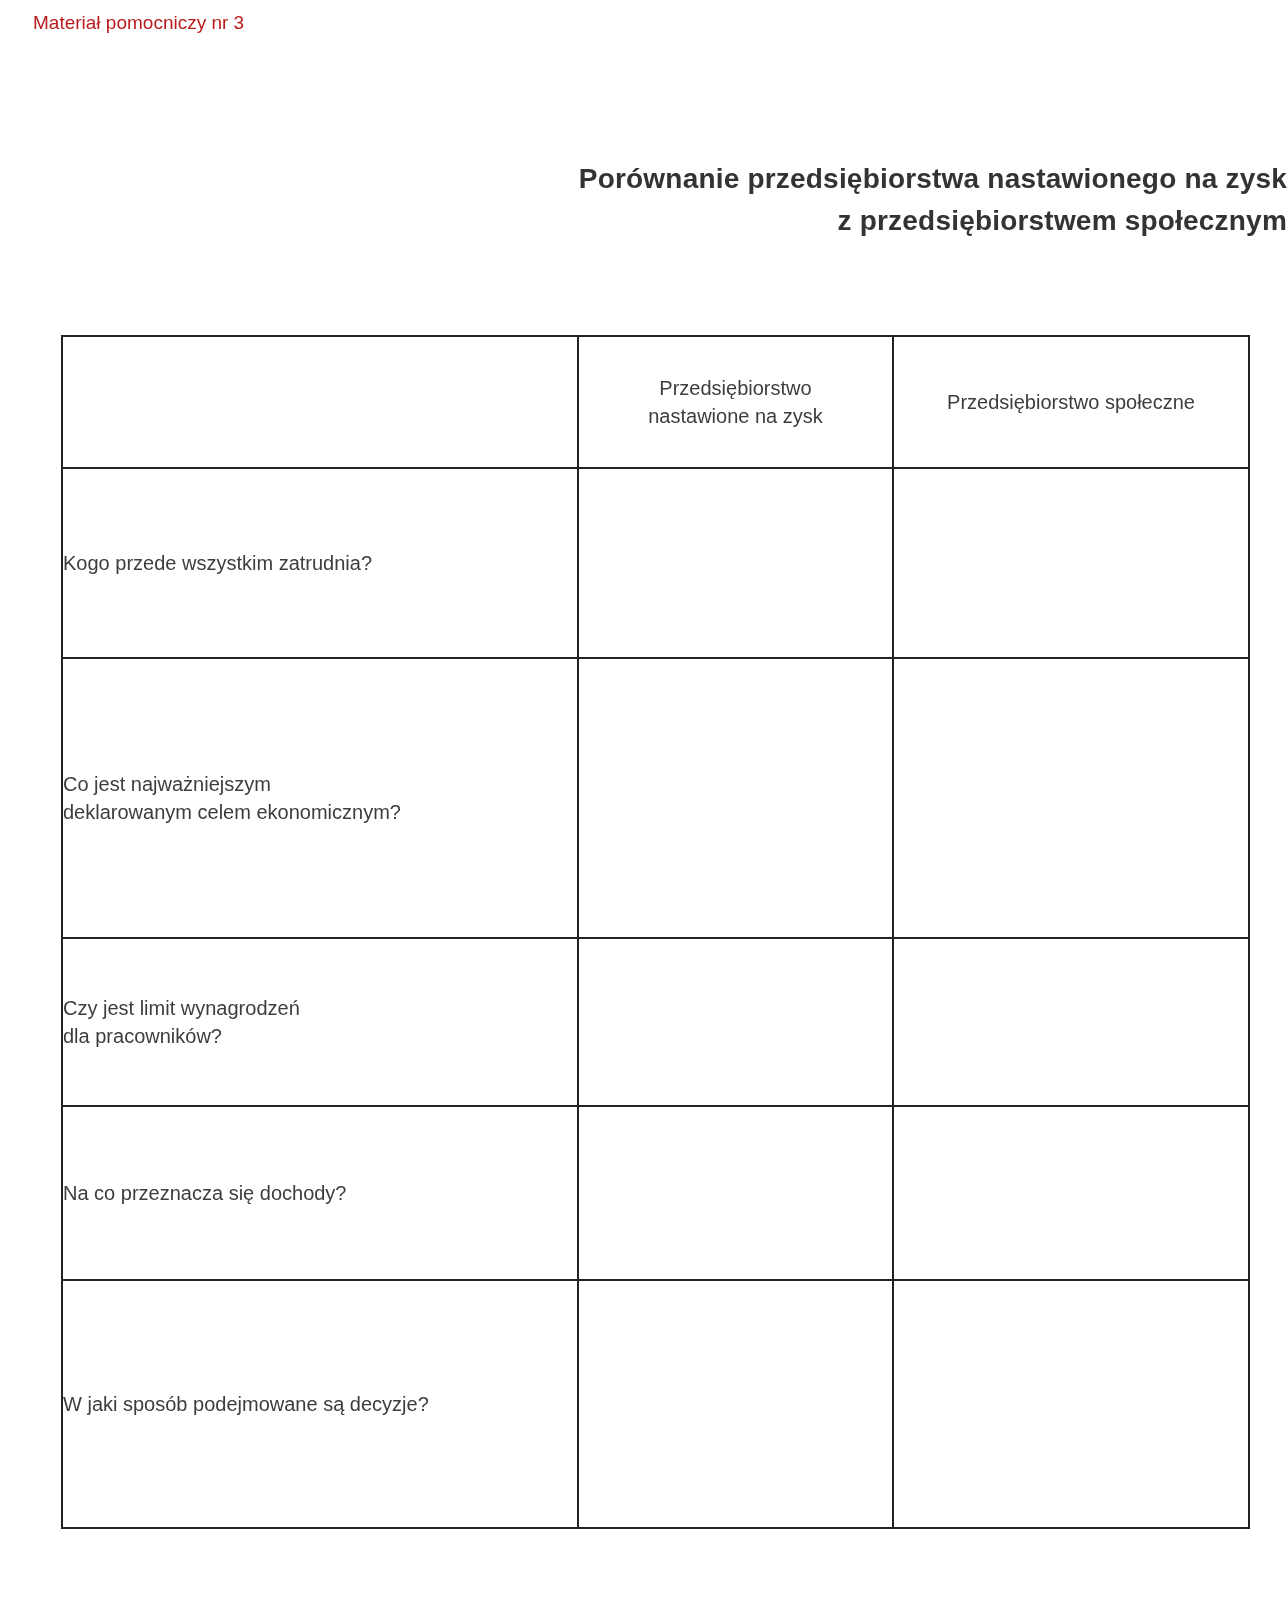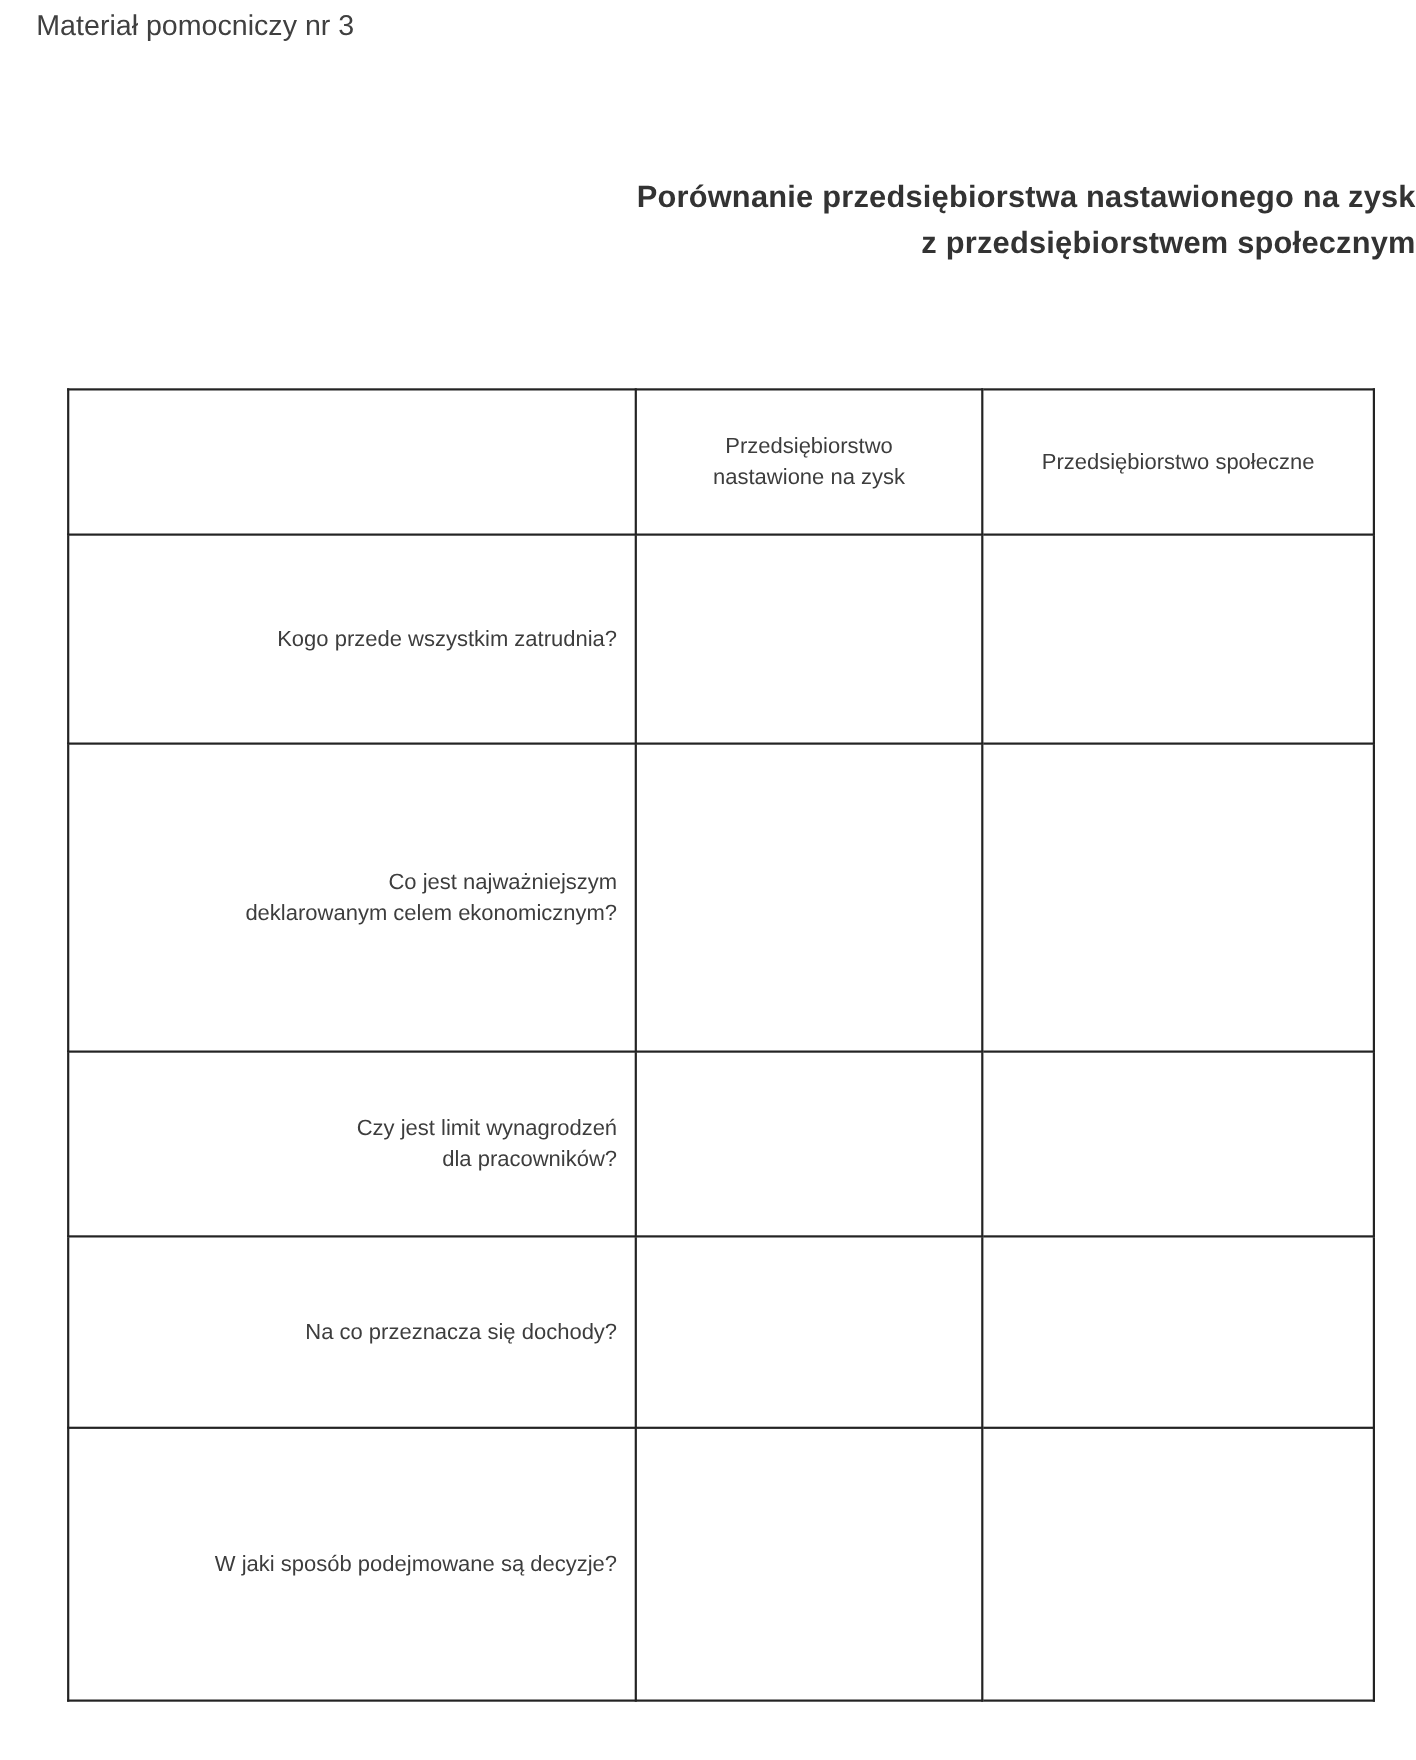--- a/index.html
+++ b/index.html
@@ -12,41 +12,41 @@
     position: relative;
     width: 1287px;
     height: 1600px;
     background: #ffffff;
     overflow: hidden;
   }
   .material-label {
     position: absolute;
     left: 33px;
     top: 11px;
-    font-size: 26px;
+    font-size: 19px;
     line-height: 24px;
-    color: #404040;
+    color: #b91c1c;
   }
   .doc-title {
     position: absolute;
     left: 0;
     top: 158px;
     width: 1287px;
     text-align: right;
     font-size: 28px;
     font-weight: bold;
     line-height: 42px;
     color: #333333;
     white-space: pre-line;
     letter-spacing: 0.2px;
   }
   table.compare-table {
     position: absolute;
     left: 61px;
-    top: 353px;
+    top: 335px;
     width: 1187px;
     border-collapse: collapse;
     table-layout: fixed;
   }
   table.compare-table td, table.compare-table th {
     border: 2px solid #232323;
     background: #ffffff;
     vertical-align: middle;
     font-weight: normal;
   }
@@ -61,26 +61,25 @@
   tr.row-4 { height: 248px; margin-top: 12px; }
   .header-cell {
     text-align: center;
     font-size: 20px;
     line-height: 28px;
     color: #3d3d3d;
     white-space: pre-line;
     padding: 0 14px;
   }
   .question-cell {
-    text-align: right;
+    text-align: left;
     font-size: 20px;
     line-height: 28px;
     color: #3d3d3d;
     white-space: pre-line;
-    padding-left: 10px;
     padding-right: 16px;
   }
   .answer-cell { }
 </style>
 </head>
 <body>
 
 <div class="page">
 
   <div class="material-label">Materiał pomocniczy nr 3</div>

